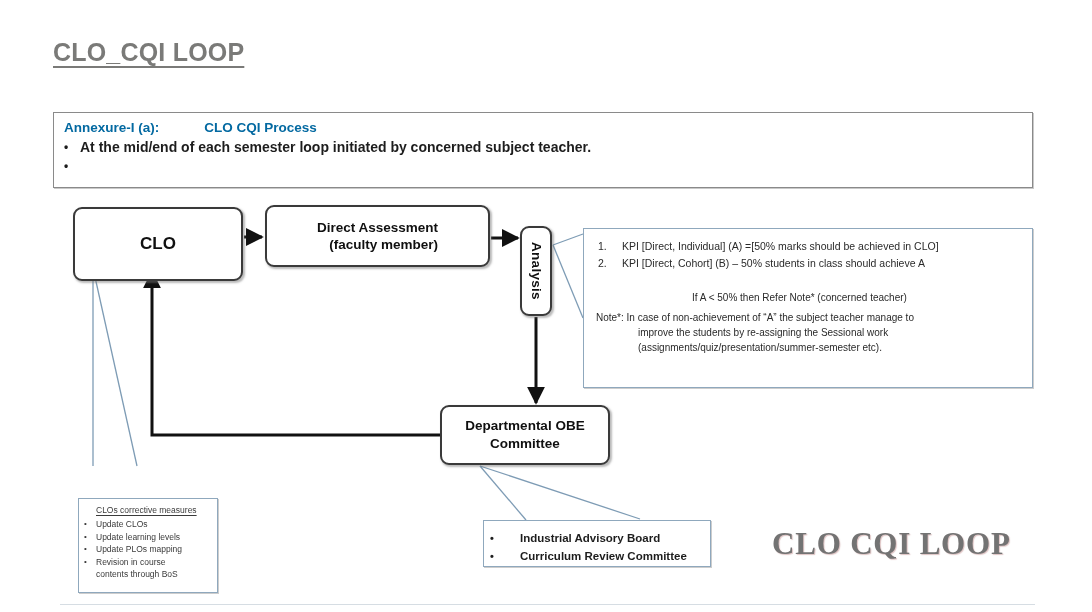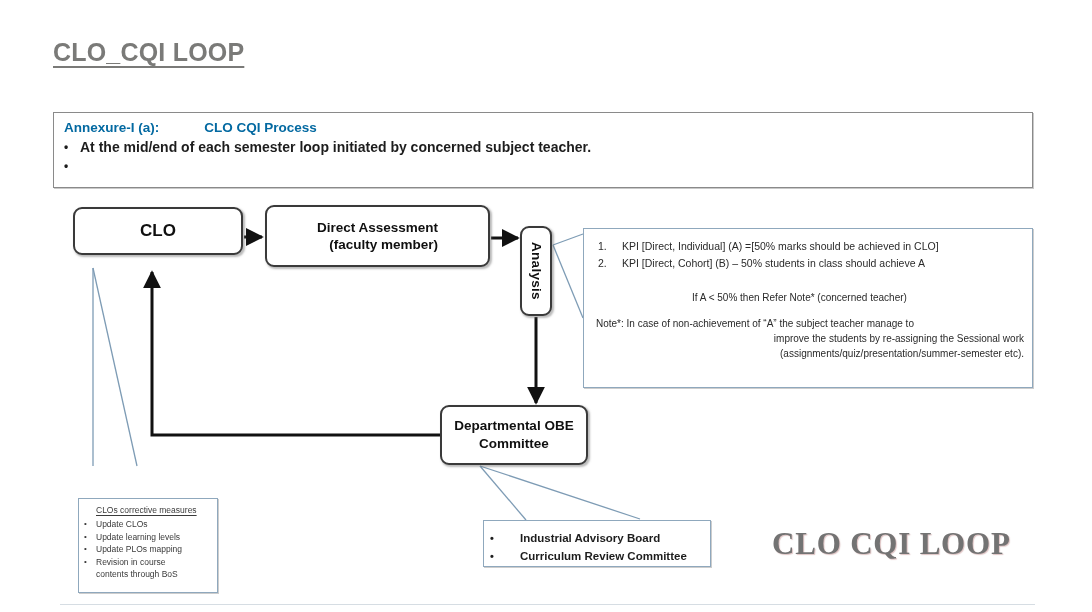--- a/index.html
+++ b/index.html
@@ -55,44 +55,44 @@
     position:absolute;
     background:#fff;
     border:2px solid #3a3a3a;
     border-radius:9px;
     box-sizing:border-box;
     display:flex;align-items:center;justify-content:center;
     text-align:center;
     font-weight:bold;color:#101010;
     box-shadow:1.5px 1.5px 2px rgba(120,120,120,.5);
   }
-  #clo-box{left:73px;top:207px;width:170px;height:48px;font-size:17px;}
+  #clo-box{left:73px;top:207px;width:170px;height:74px;font-size:17px;}
   #direct-box{left:265px;top:205px;width:225px;height:62px;font-size:13.5px;line-height:17px;text-align:right;}
   #analysis-box{left:520px;top:226px;width:32px;height:90px;font-size:13.5px;}
   #analysis-box .vtext{
     writing-mode:vertical-rl;
     text-orientation:mixed;
     letter-spacing:.3px;
   }
-  #obe-box{left:440px;top:405px;width:148px;height:60px;font-size:13.5px;line-height:18px;}
+  #obe-box{left:440px;top:405px;width:170px;height:60px;font-size:13.5px;line-height:18px;}
 
   
   .cbox{
     position:absolute;
     background:#fff;
     border:1px solid #8fa8bd;
     box-sizing:border-box;
     box-shadow:1px 1px 0 #cdcdcd;
   }
   #kpi-box{left:583px;top:228px;width:450px;height:160px;padding:9px 8px 0 8px;}
   .kpi-row{display:flex;font-size:10.5px;color:#2a2a2a;line-height:17px;}
   .kpi-num{width:30px;flex:0 0 30px;padding-left:6px;box-sizing:border-box;}
   .kpi-cond{font-size:10px;color:#2a2a2a;line-height:15px;padding-left:100px;}
-  .kpi-note{font-size:10px;color:#2a2a2a;line-height:15px;padding-left:4px;margin-top:11px;}
-  .kpi-note .ind{padding-left:42px;display:block;text-align:right;}
+  .kpi-note{font-size:10px;color:#2a2a2a;line-height:15px;padding-left:4px;margin-top:5px;}
+  .kpi-note .ind{padding-left:42px;display:block;}
 
   #measures-box{left:78px;top:466px;width:140px;height:95px;padding:6px 5px 0 5px;margin-top:32px;}
   .meas-title{
     font-size:8.5px;color:#3a3a3a;font-weight:400;
     text-decoration:underline;text-underline-offset:2px;
     margin:0 0 3px 12px;
   }
   .meas-row{display:flex;font-size:8.5px;color:#3a3a3a;line-height:12.5px;}
   .meas-bul{width:12px;flex:0 0 12px;text-align:left;font-size:8px;}
   .meas-cont{padding-left:12px;font-size:8.5px;color:#3a3a3a;line-height:12.5px;}

